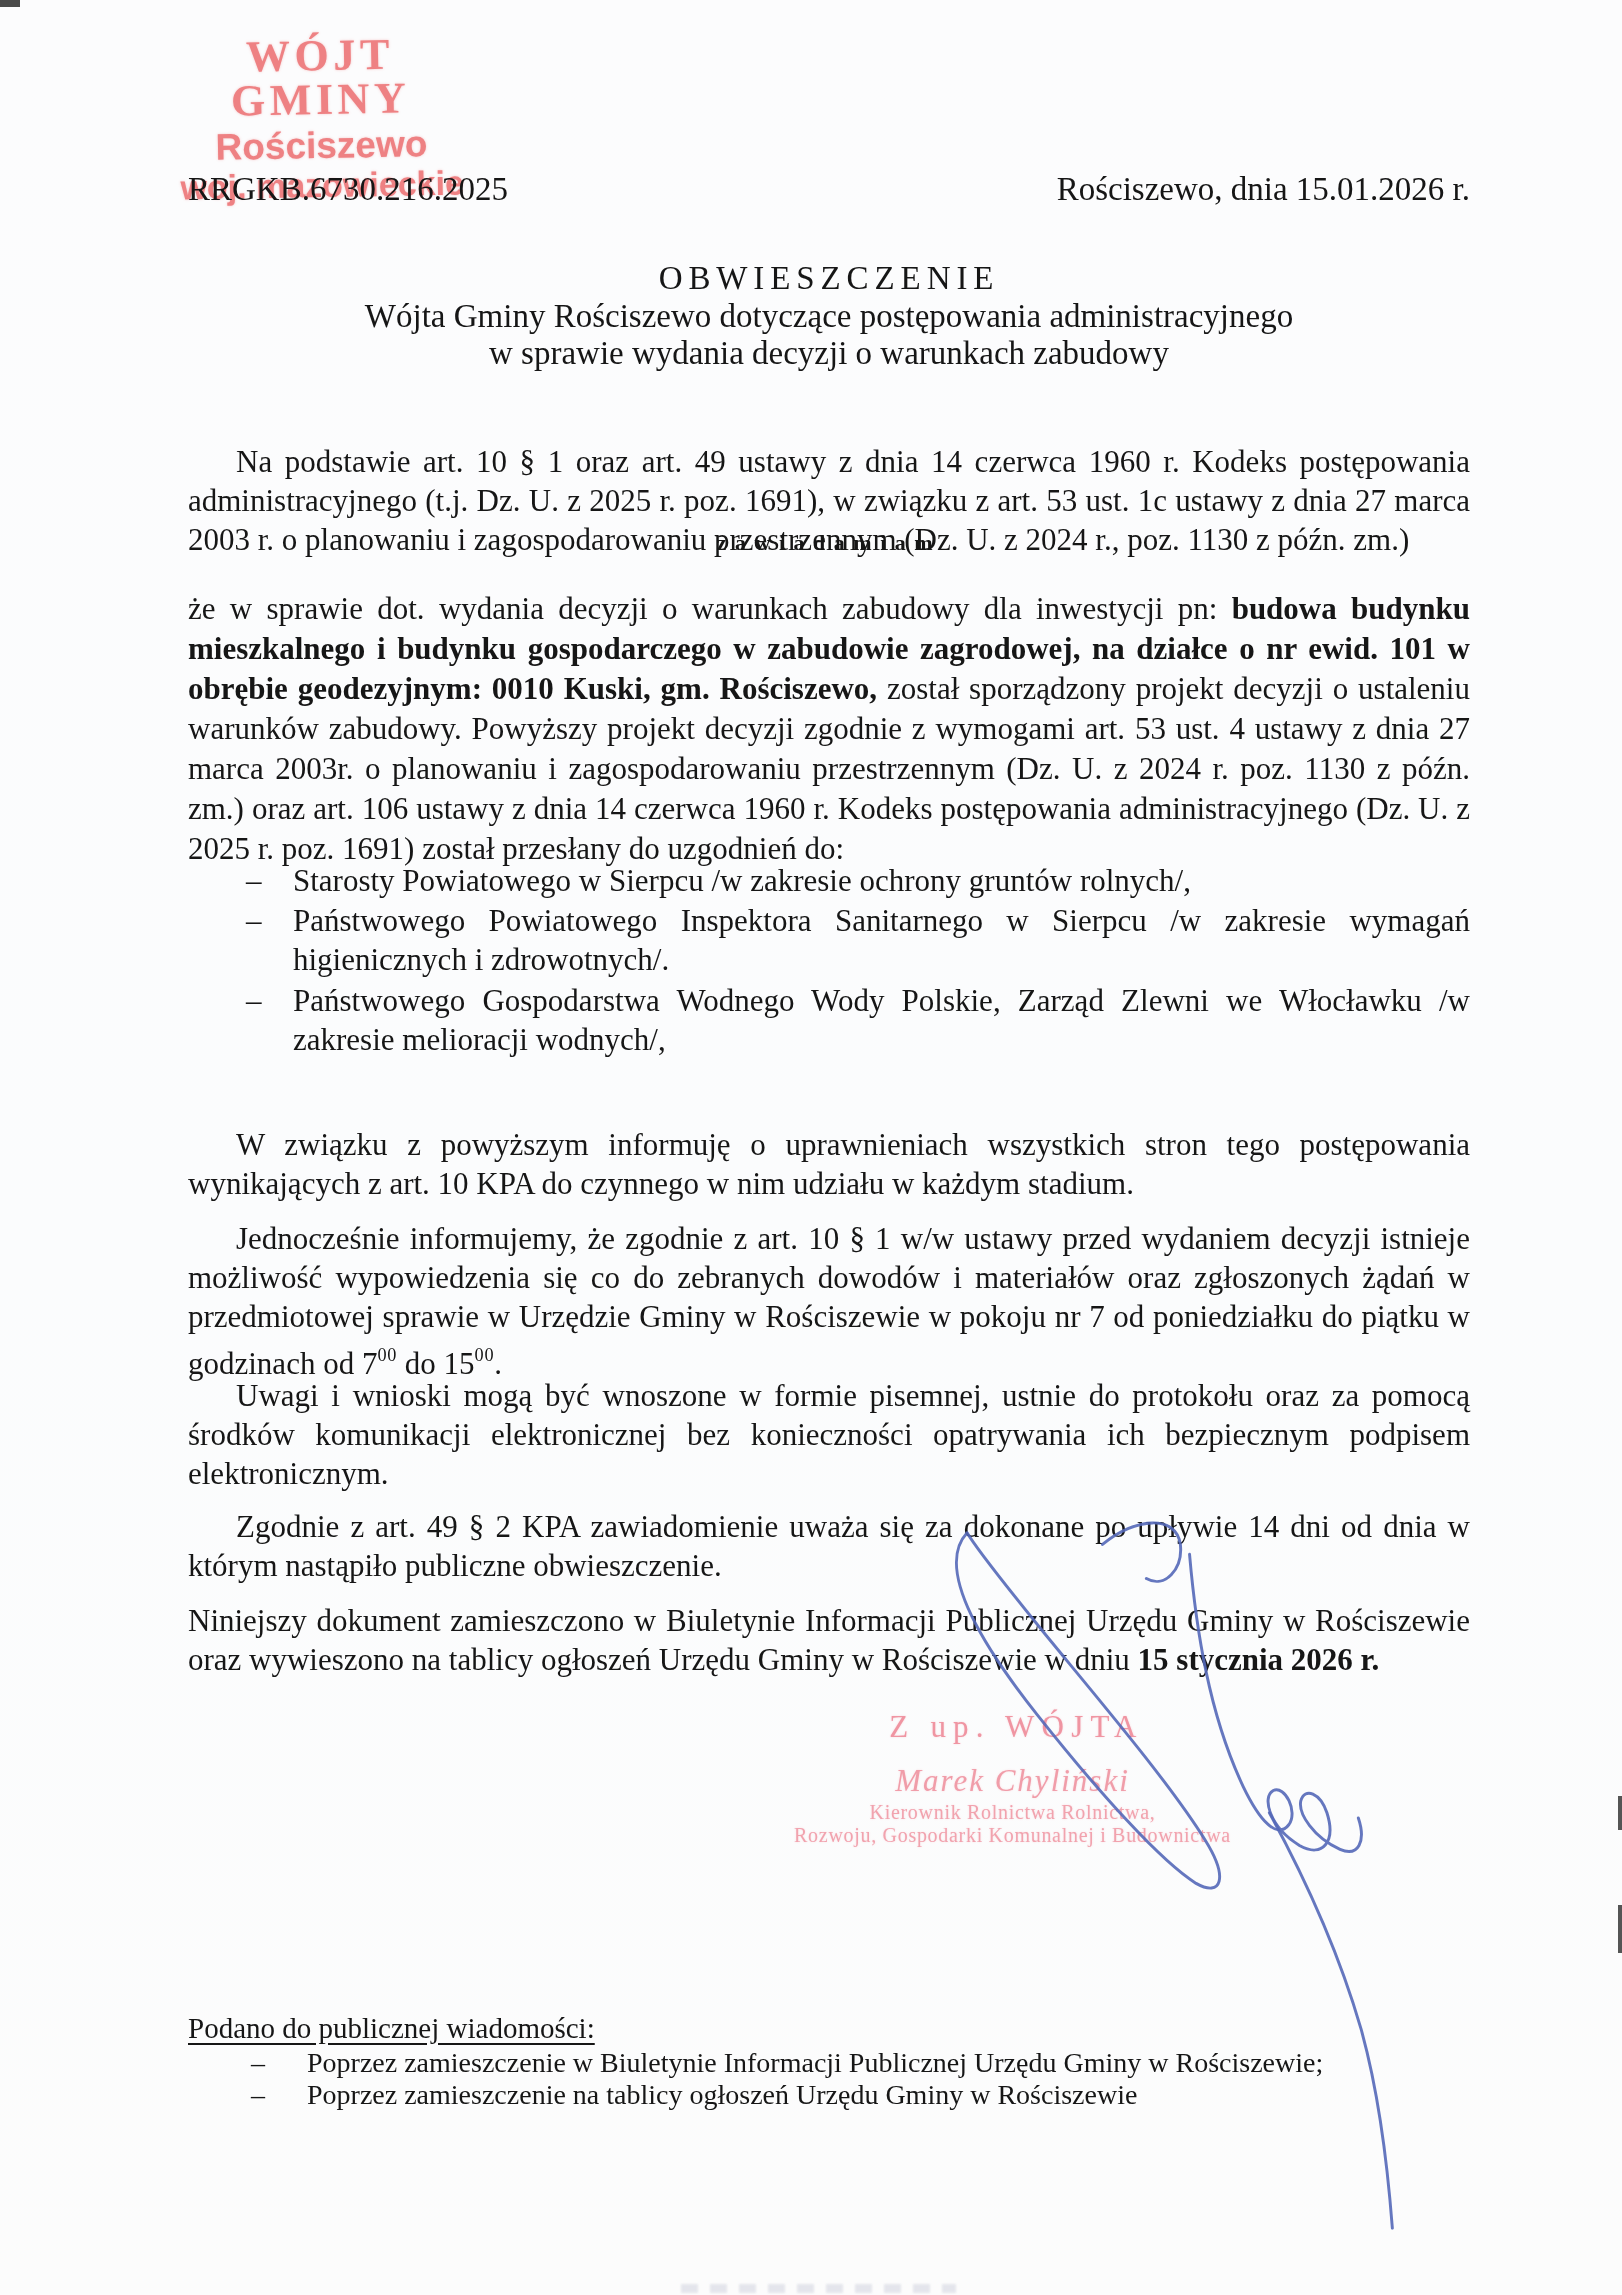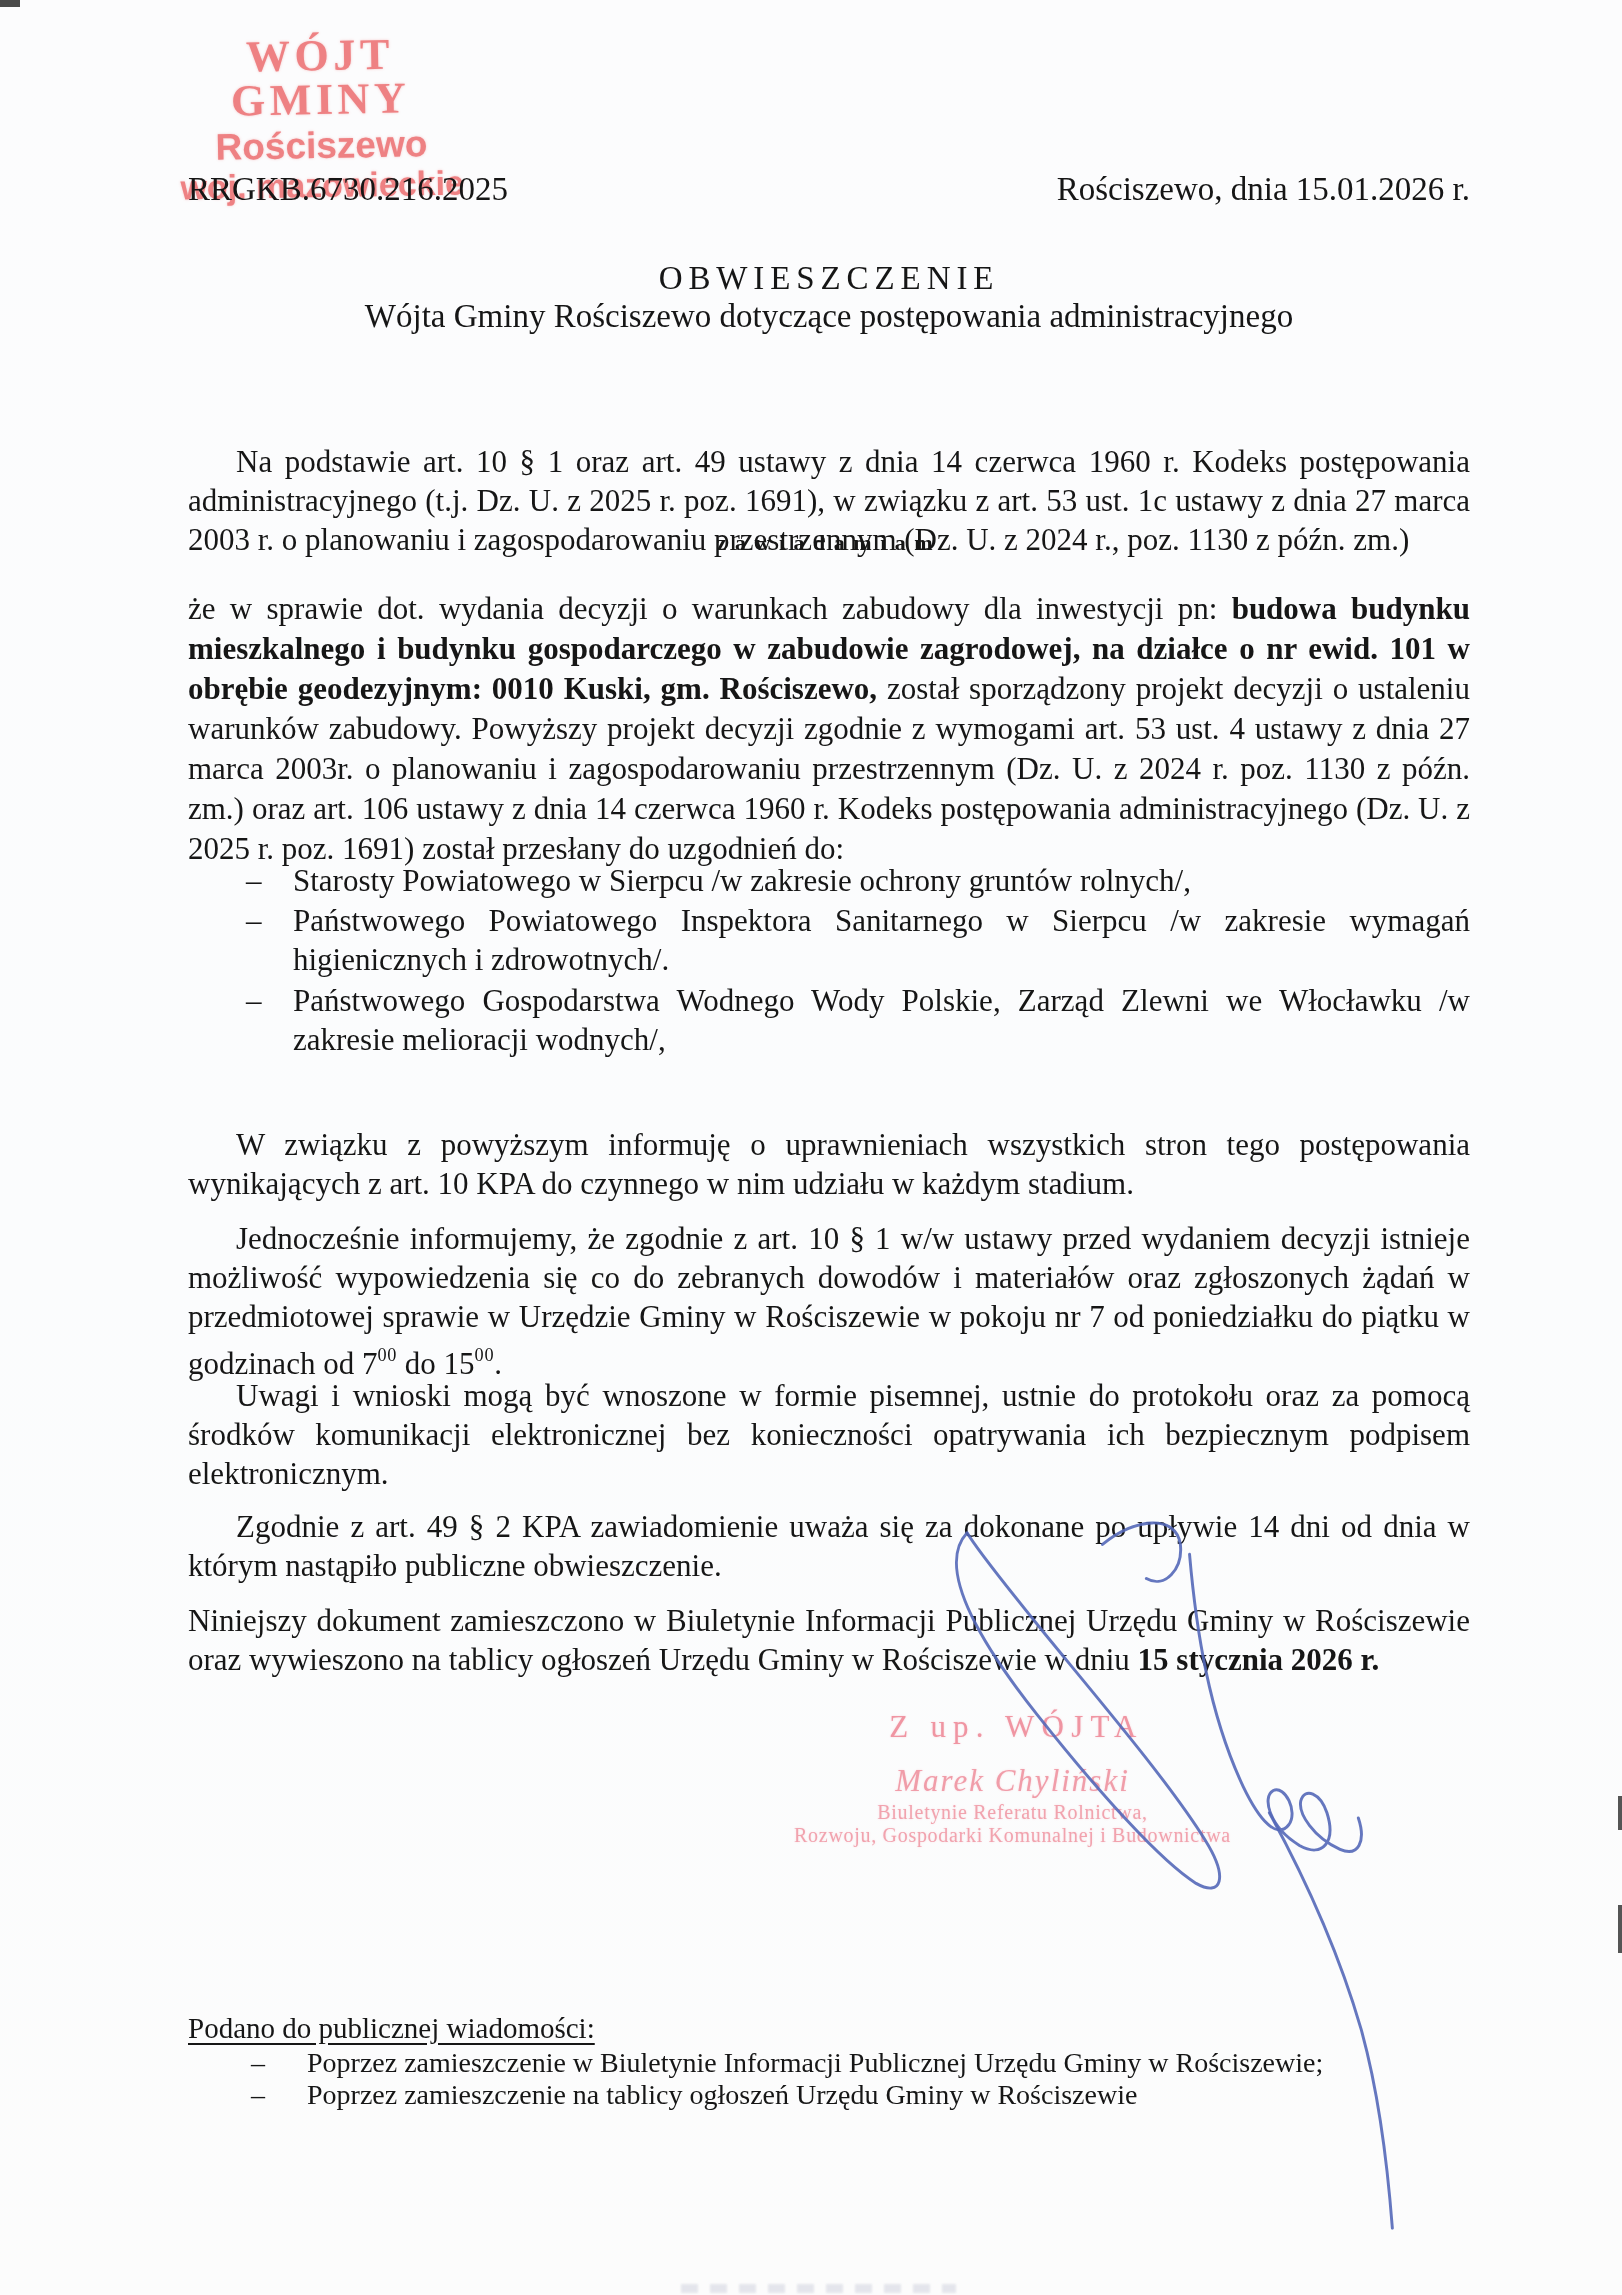--- a/index.html
+++ b/index.html
@@ -124,20 +124,21 @@
   <div class="content">
 
     <div class="refline">
       <span>RRGKB.6730.216.2025</span>
       <span>Rościszewo, dnia 15.01.2026 r.</span>
     </div>
 
     <div class="title">
       <div class="t1">OBWIESZCZENIE</div>
       <div class="t2">Wójta Gminy Rościszewo dotyczące postępowania administracyjnego</div>
+      <div class="t3">w sprawie wydania decyzji o warunkach zabudowy</div>
     </div>
 
     <p class="para indent p1">Na podstawie art. 10 § 1 oraz art. 49 ustawy z dnia 14 czerwca 1960 r. Kodeks postępowania administracyjnego (t.j. Dz. U. z 2025 r. poz. 1691), w związku z art. 53 ust. 1c ustawy z dnia 27 marca 2003 r. o planowaniu i zagospodarowaniu przestrzennym (Dz. U. z 2024 r., poz. 1130 z późn. zm.)</p>
 
     <div class="notify">zawiadamiam</div>
 
     <p class="para p2"><span>że w sprawie dot. wydania decyzji o warunkach zabudowy dla inwestycji pn: </span><span class="b">budowa budynku mieszkalnego i budynku gospodarczego w zabudowie zagrodowej, na działce o nr ewid. 101 w obrębie geodezyjnym: 0010 Kuski, gm. Rościszewo,</span><span> został sporządzony projekt decyzji o ustaleniu warunków zabudowy. Powyższy projekt decyzji zgodnie z wymogami art. 53 ust. 4 ustawy z dnia 27 marca 2003r. o planowaniu i zagospodarowaniu przestrzennym (Dz. U. z 2024 r. poz. 1130 z późn. zm.) oraz art. 106 ustawy z dnia 14 czerwca 1960 r. Kodeks postępowania administracyjnego (Dz. U. z 2025 r. poz. 1691) został przesłany do uzgodnień do:</span></p>
 
     <ul class="bullets">
       <li>Starosty Powiatowego w Sierpcu /w zakresie ochrony gruntów rolnych/,</li>
@@ -158,21 +159,21 @@
     <div class="footer-heading">Podano do publicznej wiadomości:</div>
     <ul class="footer-list">
       <li>Poprzez zamieszczenie w Biuletynie Informacji Publicznej Urzędu Gminy w Rościszewie;</li>
       <li>Poprzez zamieszczenie na tablicy ogłoszeń Urzędu Gminy w Rościszewie</li>
     </ul>
   </div>
 
   <div class="sigstamp">
     <div class="on-behalf">Z up. WÓJTA</div>
     <div class="name">Marek Chyliński</div>
-    <div class="role1">Biuletynie Referatu Rolnictwa,</div>
+    <div class="role1">Kierownik Rolnictwa Rolnictwa,</div>
     <div class="role2">Rozwoju, Gospodarki Komunalnej i Budownictwa</div>
   </div>
 
   <svg class="pen" viewBox="0 0 830 1190" xmlns="http://www.w3.org/2000/svg">
     <path d="M98,42 C55,88 98,185 205,320 C300,440 395,545 448,578 C487,600 498,570 462,512 C408,425 300,298 218,198 C158,124 112,66 98,42"></path>
     <path d="M305,60 C355,18 418,14 424,60 C428,98 400,128 372,112"></path>
     <path d="M438,75 C448,190 468,320 520,430 C545,482 572,512 590,488 C604,468 584,428 566,436 C548,446 560,492 606,520 C642,540 662,514 648,470 C638,440 614,430 608,452 C604,472 628,508 668,526 C696,538 708,514 696,478"></path>
     <path d="M560,470 C620,580 668,690 700,800 C724,886 740,1000 748,1105"></path>
   </svg>
 

